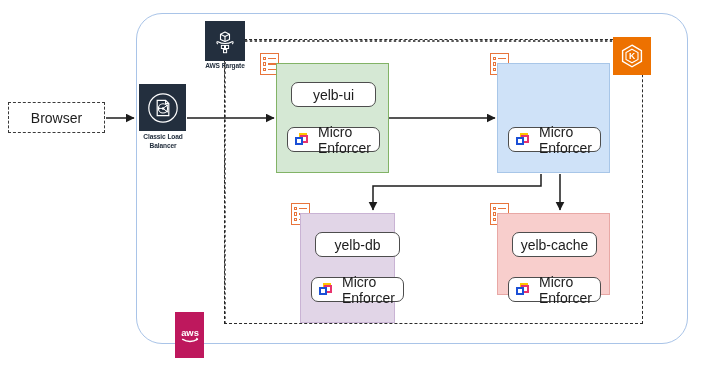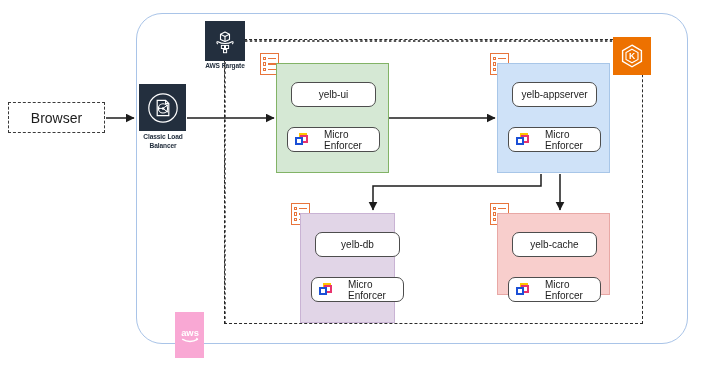--- a/index.html
+++ b/index.html
@@ -91,21 +91,21 @@
   #eks-icon {
     position: absolute;
     left: 613px; top: 37px; width: 38px; height: 38px;
     background: #ed7100;
     display: flex; align-items: center; justify-content: center;
   }
 
   #aws-logo {
     position: absolute;
     left: 175px; top: 312px; width: 29px; height: 46px;
-    background: #f9a8d4;
+    background: #be185d;
     display: flex; align-items: center; justify-content: center;
   }
 
   
   .group {
     position: absolute;
     box-sizing: border-box;
     border-width: 1.2px;
     border-style: solid;
   }
@@ -121,26 +121,26 @@
   
   .node {
     position: absolute;
     box-sizing: border-box;
     background: #ffffff;
     border: 1.2px solid #4d4d4d;
     border-radius: 7px;
     display: flex;
     align-items: center;
     justify-content: center;
-    font-size: 10px;
+    font-size: 14px;
     color: #1c1c1c;
   }
   .node.svc  { left: 14px; top: 18px;  width: 85px; height: 25px; }
   .node.enf  { left: 10px; top: 63px;  width: 93px; height: 25px;
-               justify-content: flex-start; padding-left: 7px; gap: 16px; }
+               justify-content: flex-start; padding-left: 7px; gap: 10px; }
 
   
   .aqua {
     position: relative;
     width: 13px;
     height: 13px;
     flex: 0 0 13px;
   }
   .aqua i {
     position: absolute;
@@ -331,23 +331,20 @@
       <span class="aqua">
         <i class="y"></i>
           <i class="m"></i>
           <i class="b"></i>
       </span>
       <span>Micro Enforcer</span>
     </div>
   </div>
 
   <div id="group-app" class="group">
-    <div class="node svc">
-      <span>yelb-appserver</span>
-    </div>
     <div class="node enf">
       <span class="aqua">
         <i class="y"></i>
           <i class="m"></i>
           <i class="b"></i>
       </span>
       <span>Micro Enforcer</span>
     </div>
   </div>
 

